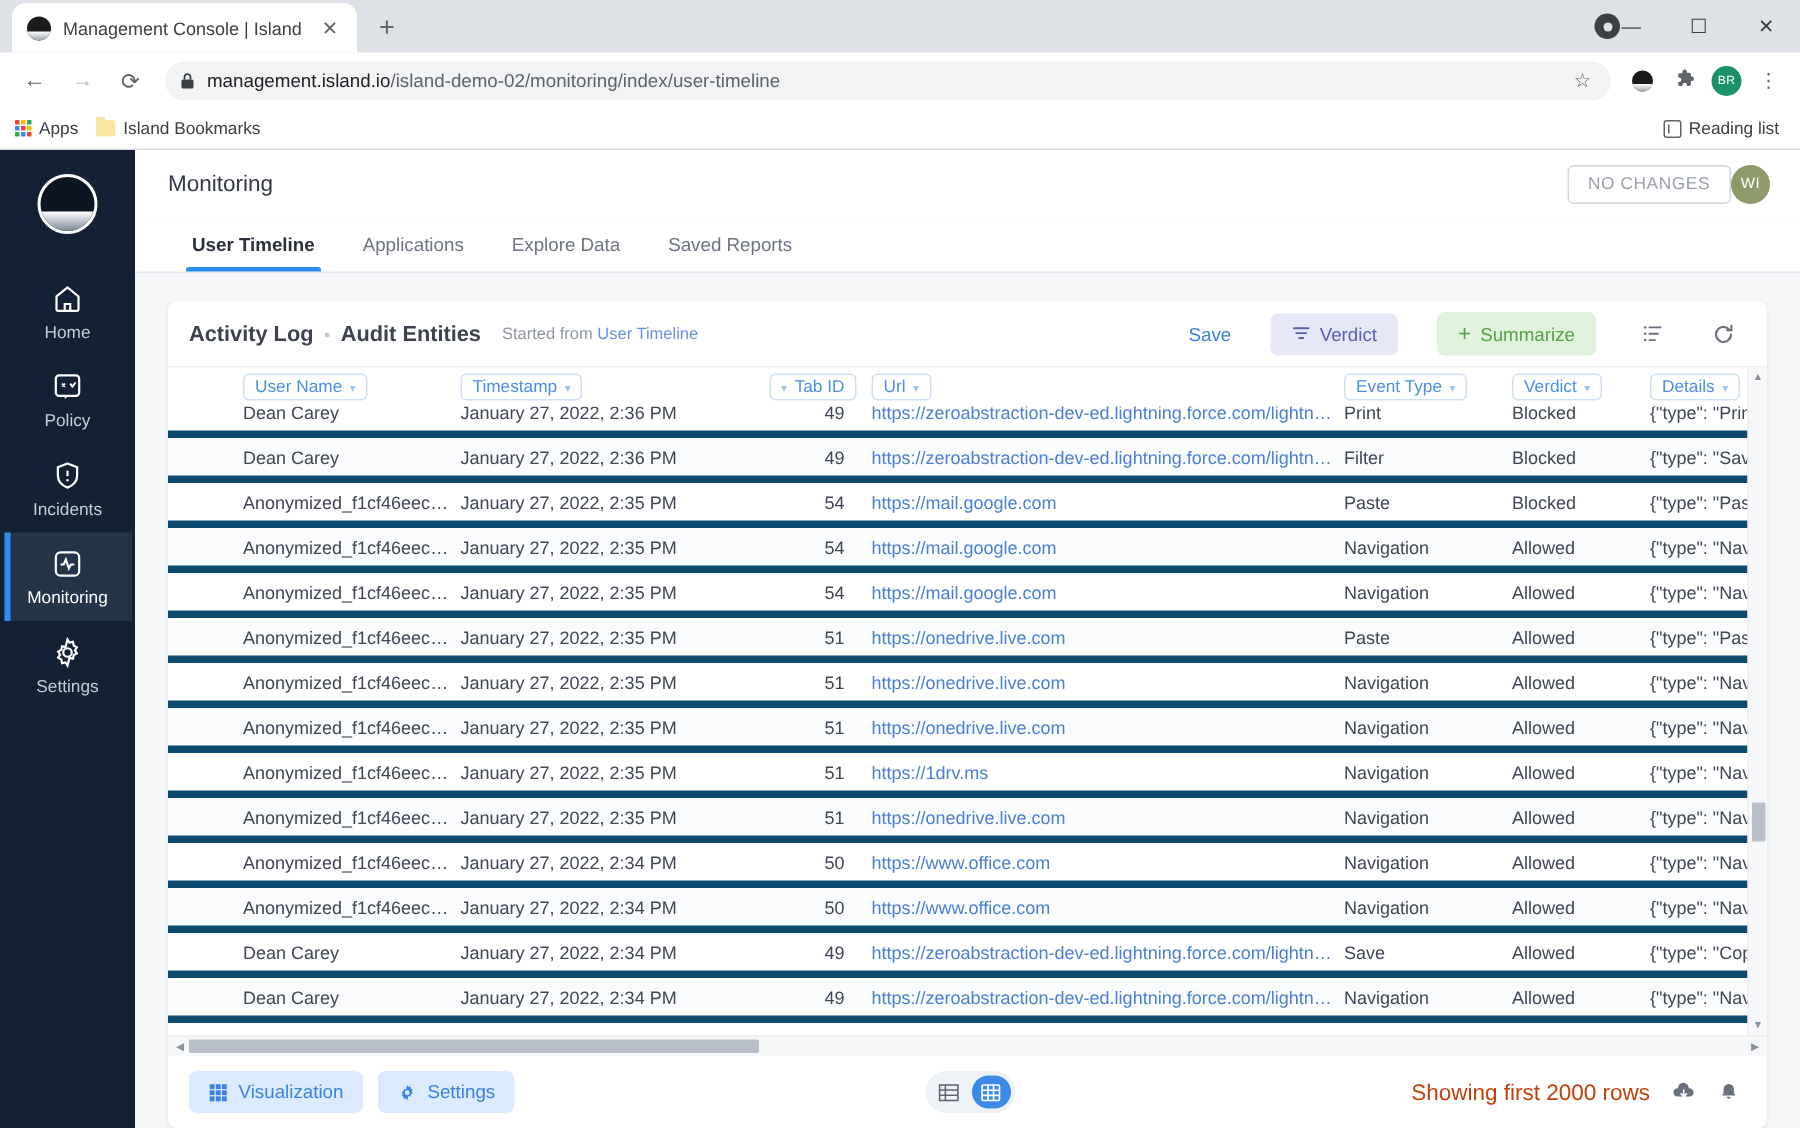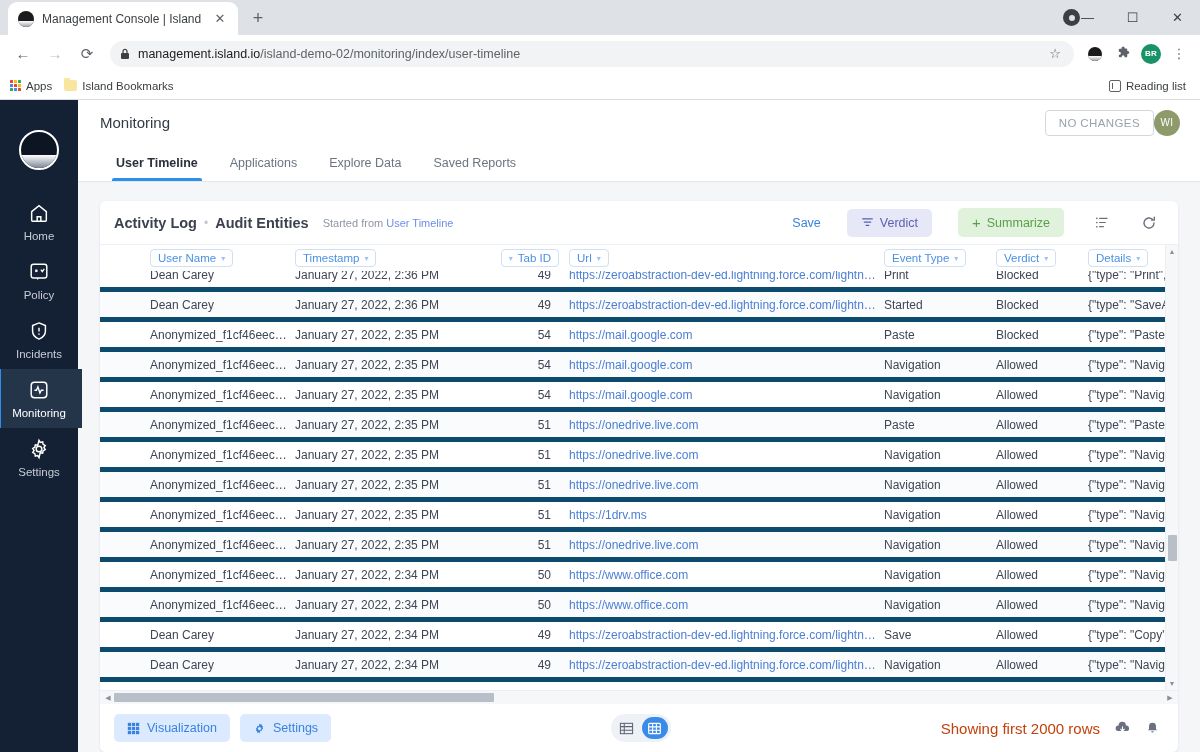--- a/index.html
+++ b/index.html
@@ -80,21 +80,21 @@
   .omni-url .dim { color: #5f6368; }
   .omni-right {
     position: absolute; right: 6px; display: flex; align-items: center; gap: 2px;
   }
   .tb-icon {
     width: 26px; height: 26px; display:flex; align-items:center; justify-content:center;
     color:#5f6368; font-size: 13px; flex:none;
   }
   .profile-av {
     width: 20px; height: 20px; border-radius: 50%; background: #1a9268;
-    color: #fff; font-size: 8px; font-weight: bold;
+    color: #fff; font-size: 8px; font-weight: normal;
     display:flex; align-items:center; justify-content:center; letter-spacing:.3px;
   }
   .chrome-bookmarks {
     height: 28px; background: #fff; border-bottom: 1px solid #dadce0;
     display: flex; align-items: center; padding: 0 10px; gap: 12px;
     font-size: 11.5px; color: #3c4043;
   }
   .bm { display: flex; align-items: center; gap: 5px; }
   .grid9 {
     display: grid; grid-template-columns: repeat(3,3px); grid-template-rows: repeat(3,3px);
@@ -123,23 +123,23 @@
   }
   .rl-icon::after{
     content:""; position:absolute; left:2px; top:2px; width:3px; height:6px;
     border-left:1.3px solid #5f6368;
   }
 
   
   .app { display: flex; height: 652px; background: #f4f6f8; }
 
   .sidebar {
-    width: 78px; background: #142033; flex: none;
+    width: 90px; background: #142033; flex: none;
     display: flex; flex-direction: column; align-items: center;
-    padding-top: 30px;
+    padding-top: 16px;
   }
   .logo {
     width: 40px; height: 40px; border-radius: 50%; background: #0d1522;
     border: 2px solid #fff; overflow: hidden; position: relative; margin-bottom: 22px;
   }
   .logo::after{
     content:""; position:absolute; left:0; right:0; bottom:0; height:13px;
     background: linear-gradient(#ffffff, #7b8694);
   }
   .navitem {
@@ -524,21 +524,21 @@
                   <div class="cell c-url">https://zeroabstraction-dev-ed.lightning.force.com/lightning/...</div>
                   <div class="cell c-evt">Print</div>
                   <div class="cell c-ver">Blocked</div>
                   <div class="cell c-det">{"type": "Print", "ruleId": "2b5e49ae</div>
                 </div>
                 <div class="trow">
                   <div class="cell c-user">Dean Carey</div>
                   <div class="cell c-time">January 27, 2022, 2:36 PM</div>
                   <div class="cell c-tab">49</div>
                   <div class="cell c-url">https://zeroabstraction-dev-ed.lightning.force.com/lightning/...</div>
-                  <div class="cell c-evt">Started</div>
+                  <div class="cell c-evt">Filter</div>
                   <div class="cell c-ver">Blocked</div>
                   <div class="cell c-det">{"type": "SaveAs", "ruleId": "2b5e49a</div>
                 </div>
                 <div class="trow">
                   <div class="cell c-user">Anonymized_f1cf46eecdf...</div>
                   <div class="cell c-time">January 27, 2022, 2:35 PM</div>
                   <div class="cell c-tab">54</div>
                   <div class="cell c-url">https://mail.google.com</div>
                   <div class="cell c-evt">Paste</div>
                   <div class="cell c-ver">Blocked</div>

